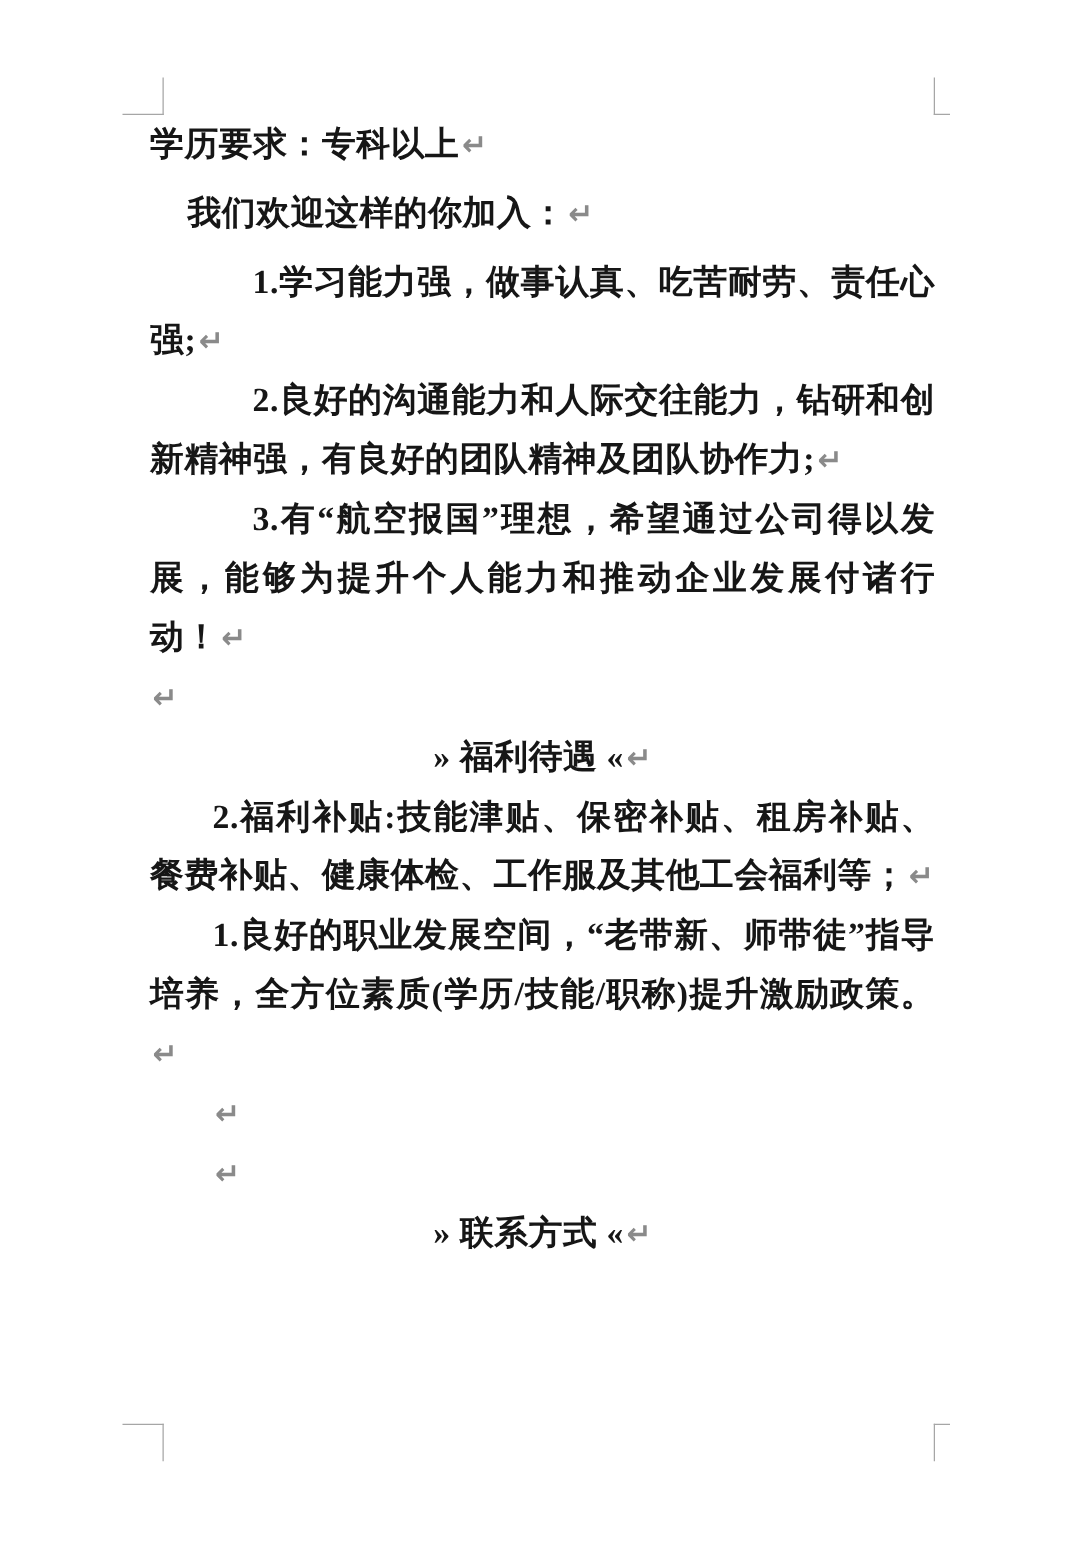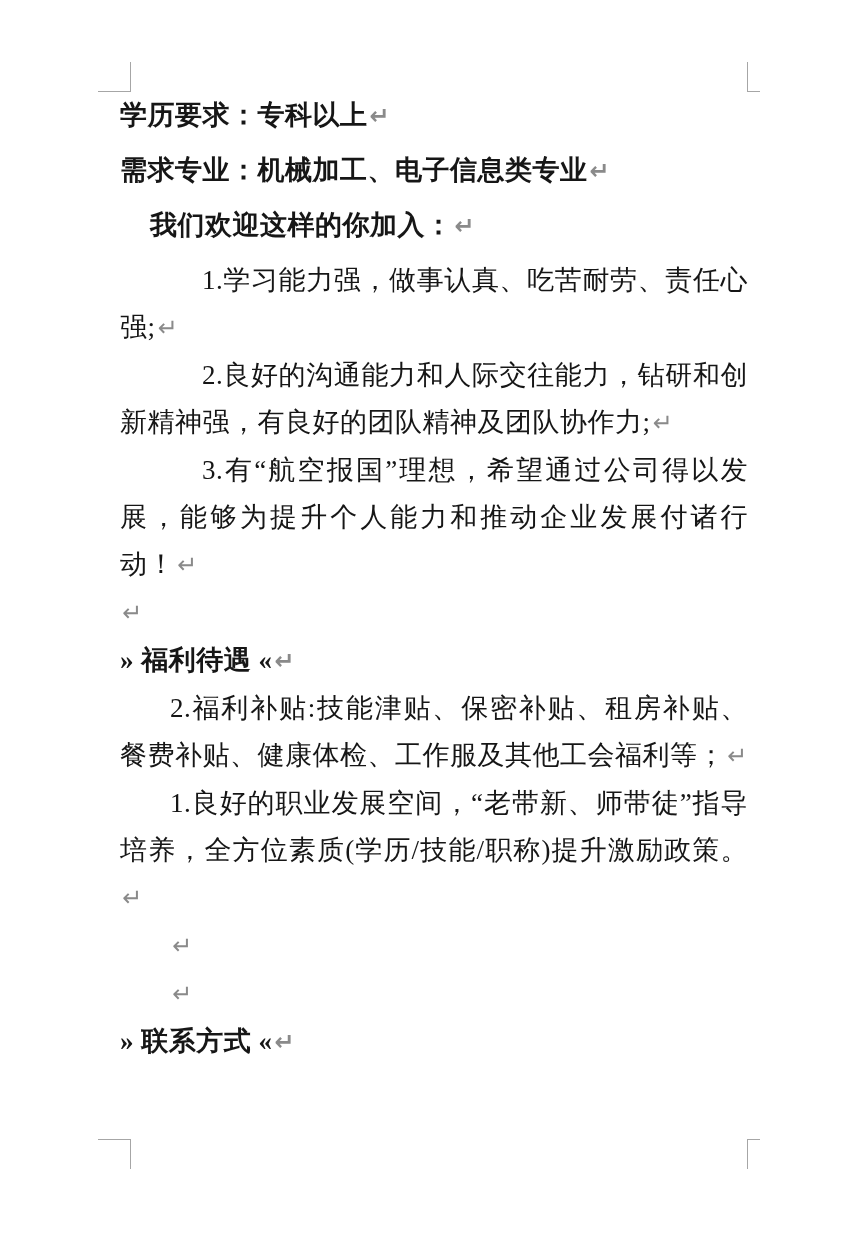--- a/index.html
+++ b/index.html
@@ -33,24 +33,25 @@
     top: 92px;
     width: 628px;
   }
   .para {
     margin: 0;
     font-size: 27px;
     line-height: 47px;
     text-align: justify;
     letter-spacing: 0.5px;
     white-space: normal;
+    font-weight: bold;
   }
   .para.space-after { margin-bottom: 7px; }
   .para.bold { font-weight: bold; }
-  .para.align-center { }
+  .para.align-center { text-align: center; }
   .indent-none { text-indent: 0; }
   .indent-sm  { text-indent: 30px; }
   .indent-md  { text-indent: 50px; }
   .indent-lg  { text-indent: 82px; }
   .pilcrow {
     color: #8a8a8a;
     font-size: 24px;
     font-family: "DejaVu Sans", sans-serif;
     letter-spacing: 0;
     padding-left: 2px;
@@ -59,21 +60,20 @@
 </head>
 <body>
 
 <div class="page">
   <div class="cropmark tl"></div>
   <div class="cropmark tr"></div>
   <div class="cropmark bl"></div>
   <div class="cropmark br"></div>
   <div class="content" id="content">
       <p class="para bold indent-none space-after"><span>学历要求：专科以上</span><span class="pilcrow">↵</span></p>
-      <p class="para bold indent-none space-after"><span>需求专业：机械加工、电子信息类专业</span><span class="pilcrow">↵</span></p>
       <p class="para bold indent-sm space-after"><span>我们欢迎这样的你加入：</span><span class="pilcrow">↵</span></p>
       <p class="para indent-lg"><span>1.学习能力强，做事认真、吃苦耐劳、责任心强;</span><span class="pilcrow">↵</span></p>
       <p class="para indent-lg"><span>2.良好的沟通能力和人际交往能力，钻研和创新精神强，有良好的团队精神及团队协作力;</span><span class="pilcrow">↵</span></p>
       <p class="para indent-lg"><span>3.有“航空报国”理想，希望通过公司得以发展，能够为提升个人能力和推动企业发展付诸行动！</span><span class="pilcrow">↵</span></p>
       <p class="para indent-none"><span></span><span class="pilcrow">↵</span></p>
       <p class="para bold align-center indent-none"><span>» 福利待遇 «</span><span class="pilcrow">↵</span></p>
       <p class="para indent-md"><span>2.福利补贴:技能津贴、保密补贴、租房补贴、餐费补贴、健康体检、工作服及其他工会福利等；</span><span class="pilcrow">↵</span></p>
       <p class="para indent-md"><span>1.良好的职业发展空间，“老带新、师带徒”指导培养，全方位素质(学历/技能/职称)提升激励政策。</span><span class="pilcrow">↵</span></p>
       <p class="para indent-md"><span></span><span class="pilcrow">↵</span></p>
       <p class="para indent-md"><span></span><span class="pilcrow">↵</span></p>

